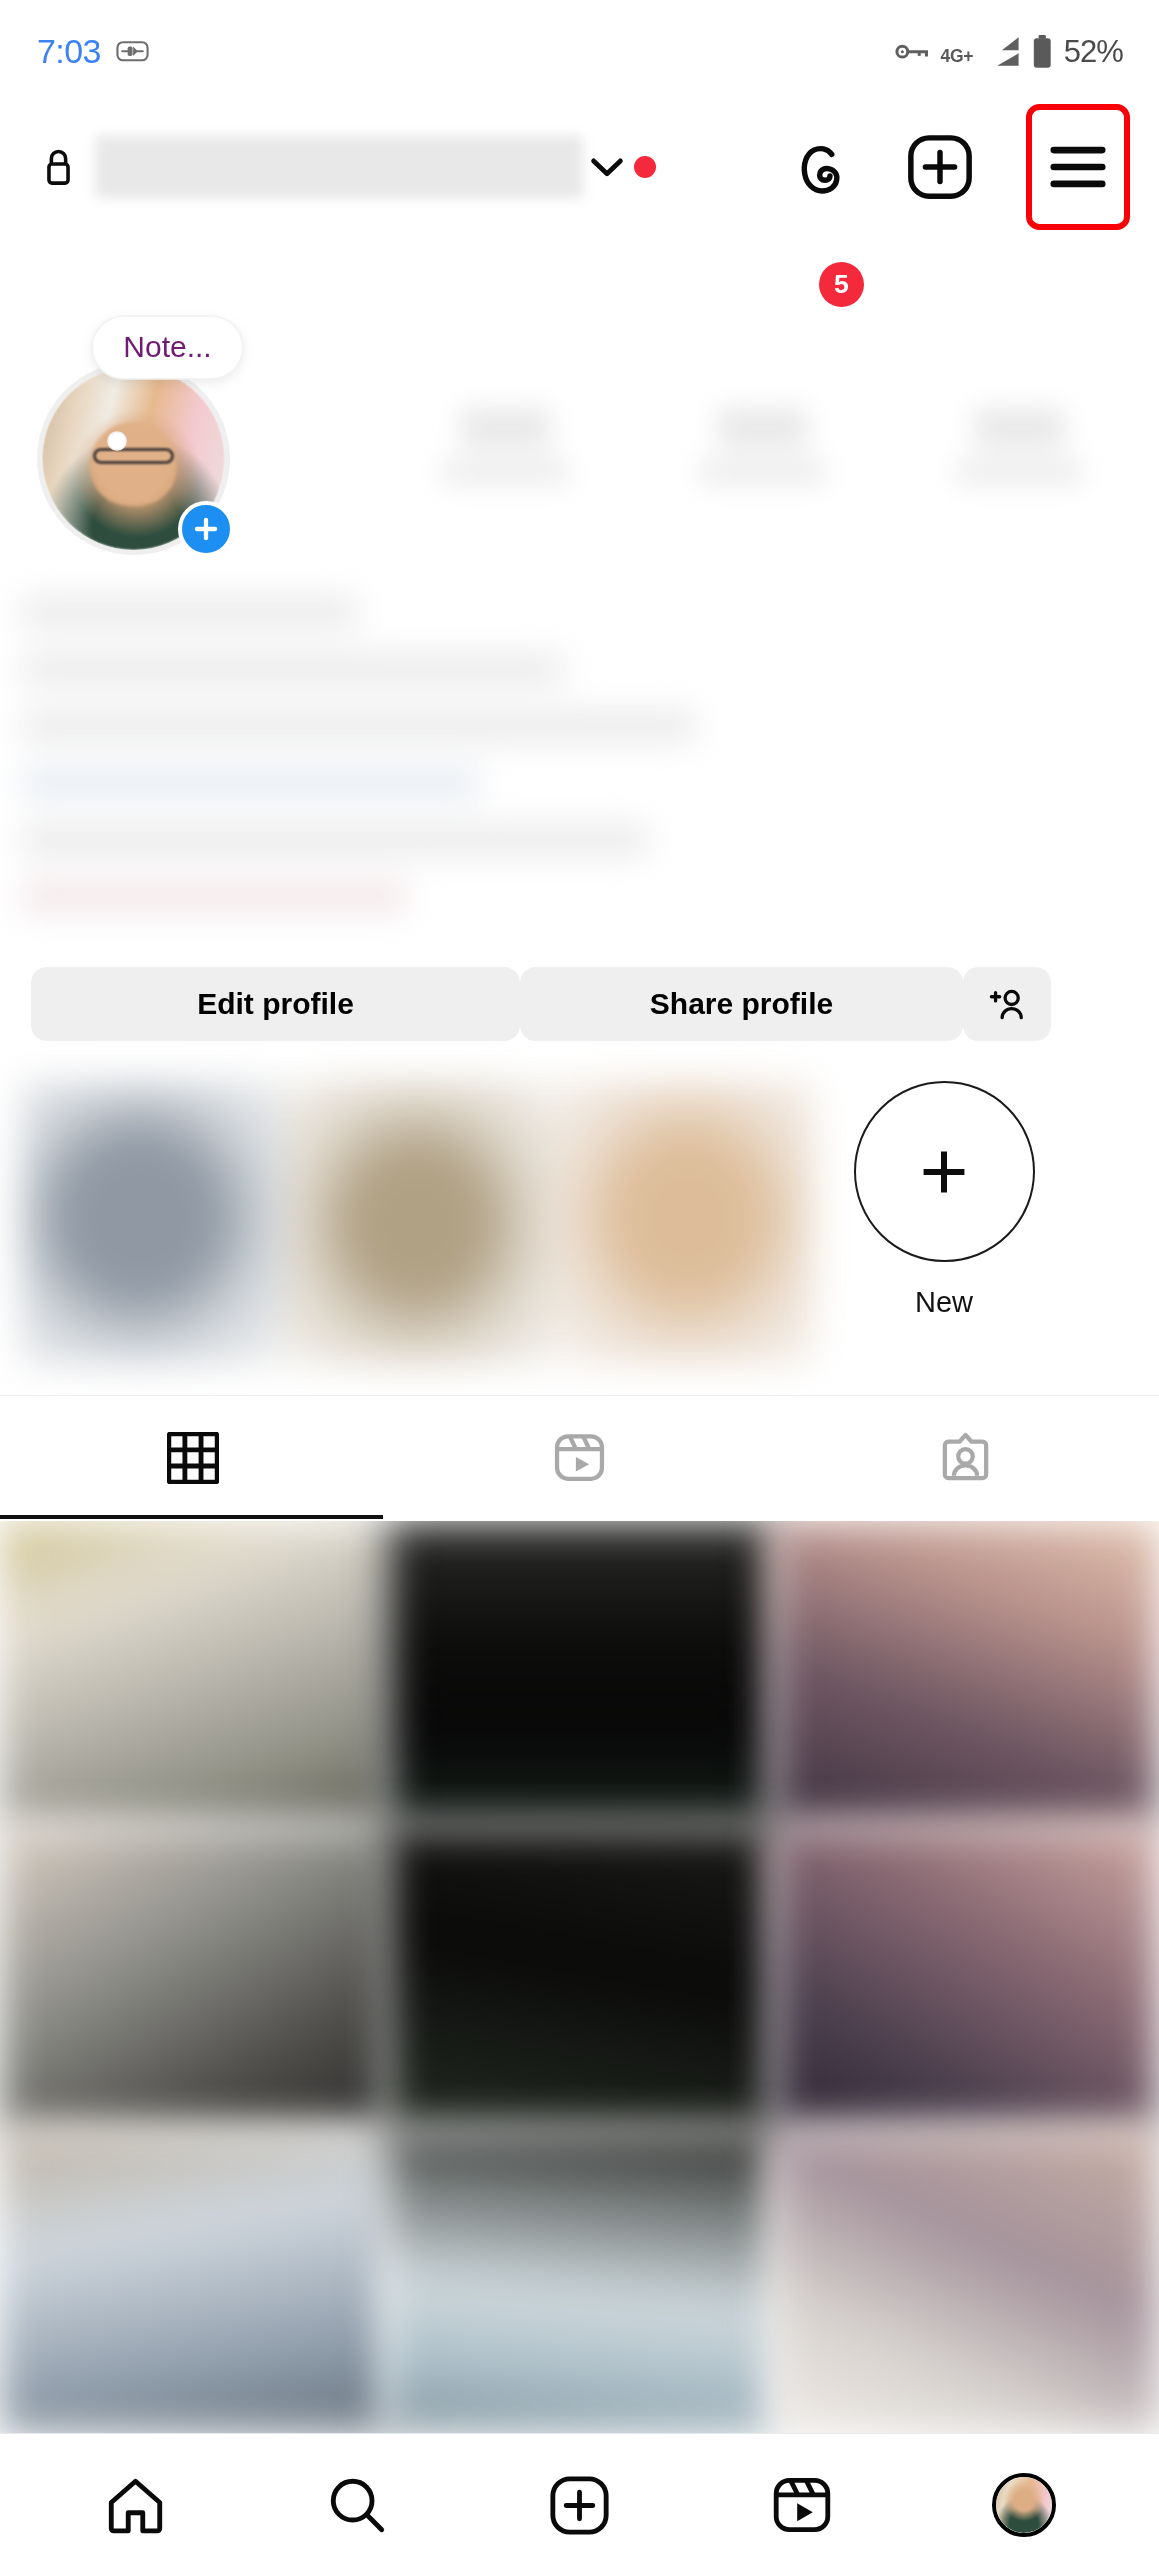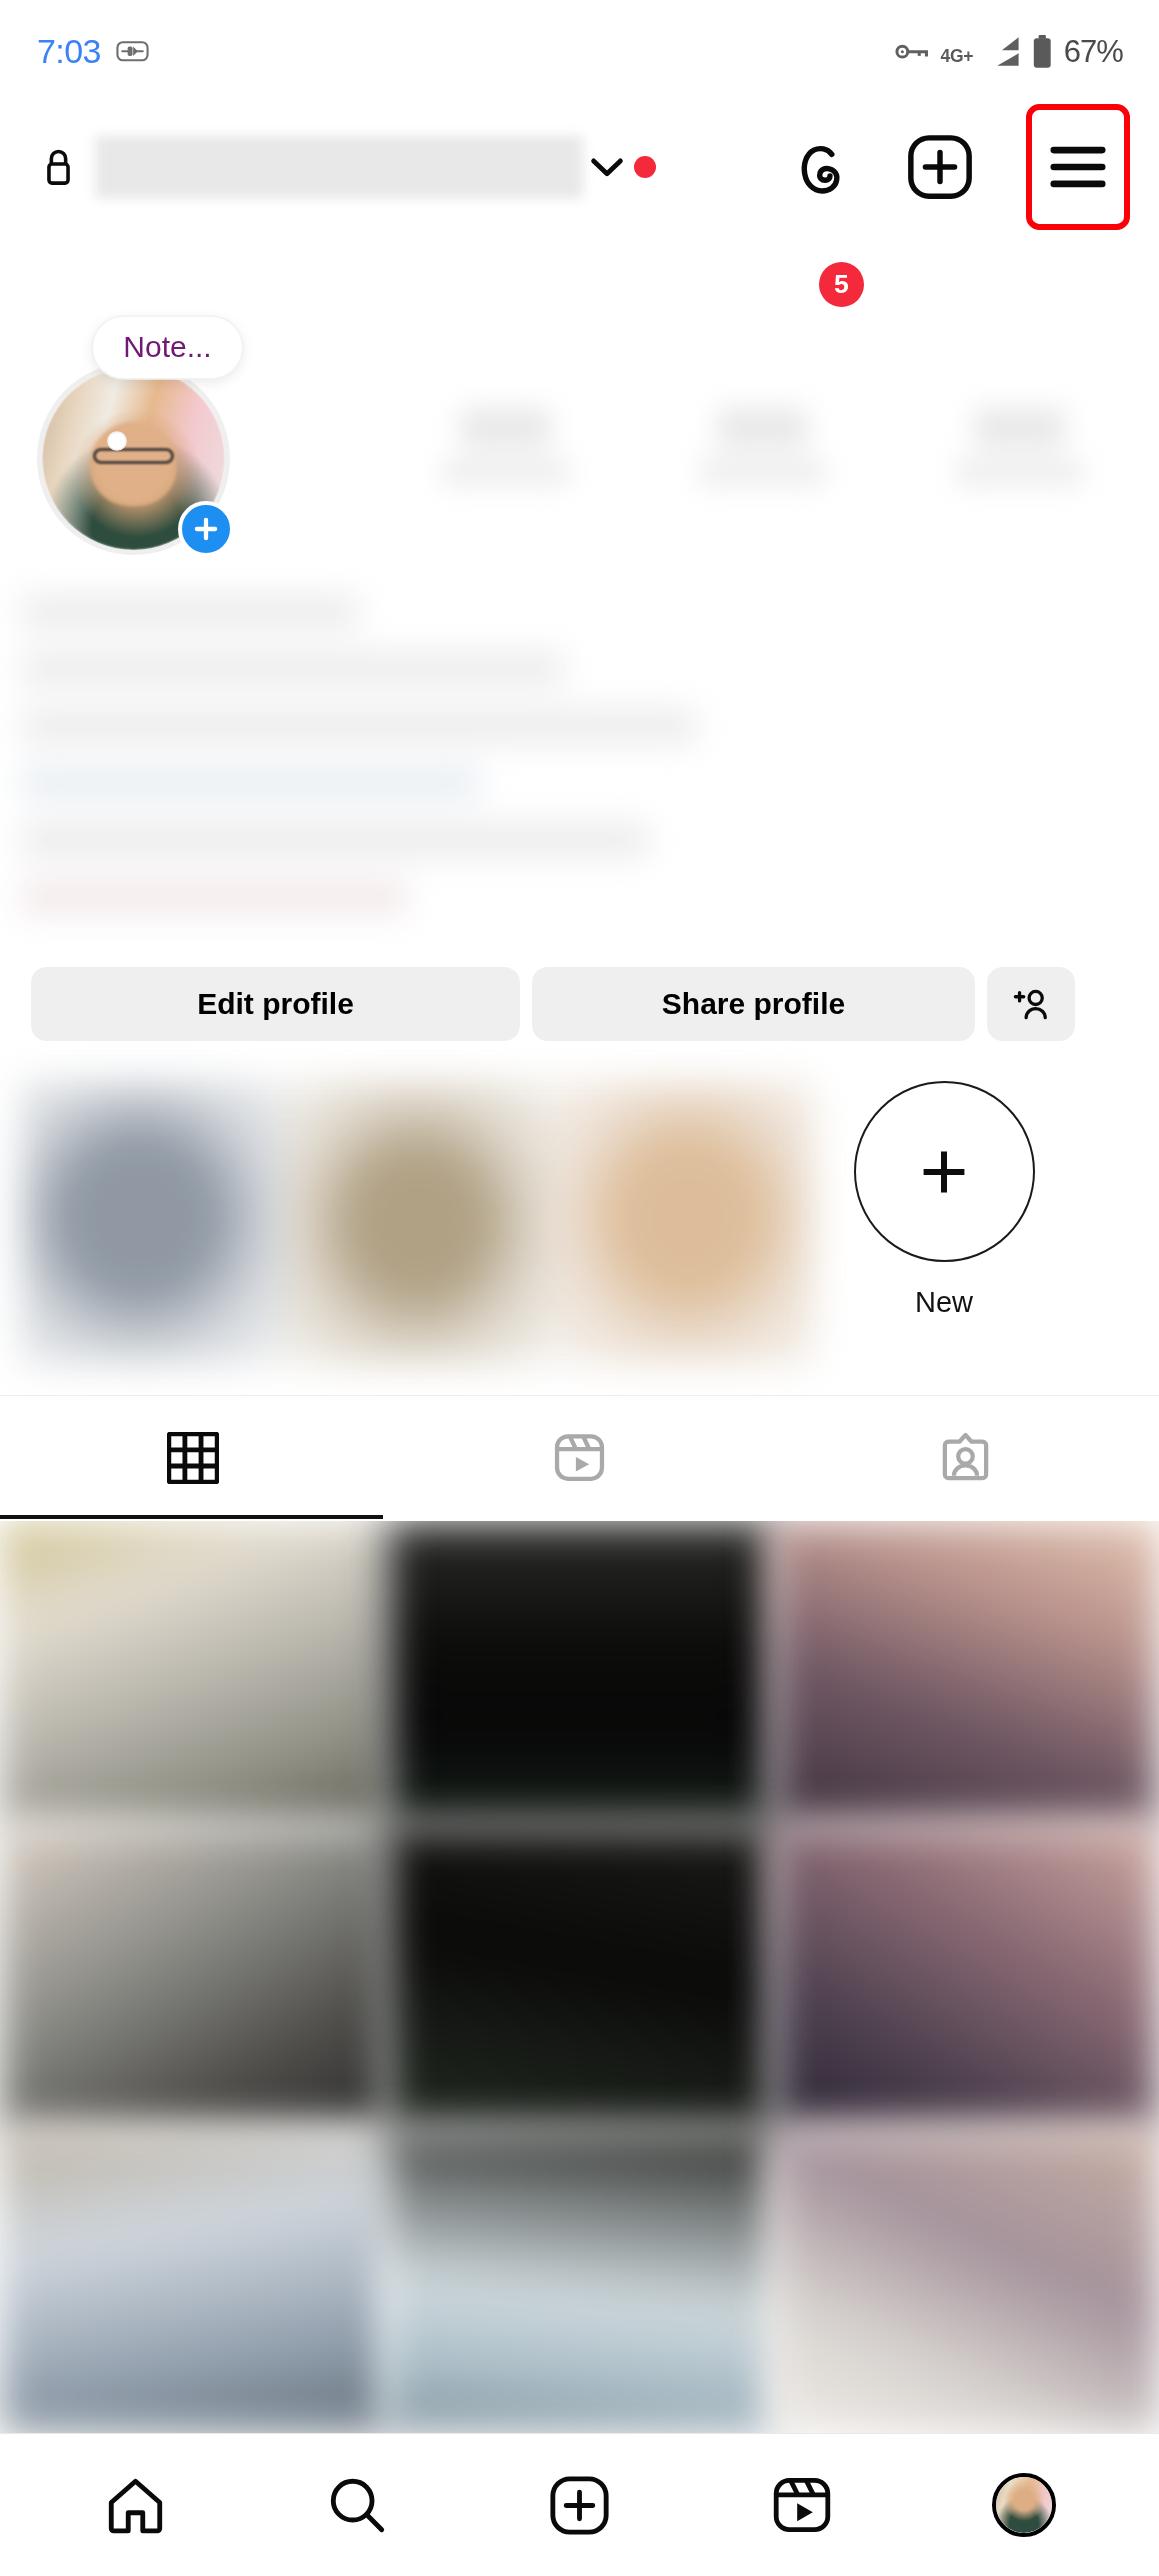--- a/index.html
+++ b/index.html
@@ -78,21 +78,21 @@
   
   .bio { position:absolute; left:20.5px; top:595px; width:751px; height:344px;
     filter:blur(15.7px); opacity:.50; }
   .bio .ln { background:#d9d9d9; border-radius:6px; margin-bottom:23px; height:34px; }
   .bio .ln.w1{width:338px;} .bio .ln.w2{width:543px;} .bio .ln.w3{width:676px;}
   .bio .ln.w4{width:459px; background:#d3dce8;} .bio .ln.w5{width:628px;}
   .bio .ln.w6{width:386px; background:#e8d3d6;}
 
   
   .actions { position:absolute; left:31px; top:967px; width:1098px; height:74px;
-    display:flex; align-items:center; gap:12px; }
+    display:flex; align-items:center; }
   .btn { height:74px; background:#efefef; border-radius:15.7px; display:flex;
     align-items:center; justify-content:center; font-size:30px; font-weight:700;
     color:#000; cursor:pointer; }
   .btn-edit { width:489px; }
   .btn-share { width:443px; }
   .btn-adduser { width:88px; height:74px; background:#efefef; border-radius:15.7px;
     display:flex; align-items:center; justify-content:center; cursor:pointer; }
 
   
   .highlights { position:absolute; left:20.5px; top:1081px; width:1123px; height:284px;
@@ -181,21 +181,21 @@
           <path d="M58 2 L30 24 L58 24 Z" fill="#5f5f5f"></path>
           <path d="M58 29 L22 50 L58 50 Z" fill="#5f5f5f"></path>
         </svg>
       </span>
       <span>
         <svg width="20.5" height="34" viewBox="0 0 34 56">
           <rect x="11" y="0" width="12" height="6" rx="2" fill="#5a5a5a"></rect>
           <rect x="3" y="5" width="28" height="49" rx="5" fill="#5a5a5a"></rect>
         </svg>
       </span>
-      <span class="sb-batt-pct">67%</span>
+      <span class="sb-batt-pct">52%</span>
     </div>
   </div>
 
   <div class="topnav">
 
     <span class="tn-lock">
       <svg width="31" height="39" viewBox="0 0 52 64">
         <path d="M14 27 V18 a12 12 0 0 1 24 0 v9" fill="none" stroke="#0b0b0b" stroke-width="6"></path>
         <rect x="10" y="27" width="32" height="32" rx="5" fill="none" stroke="#0b0b0b" stroke-width="6"></rect>
       </svg>

